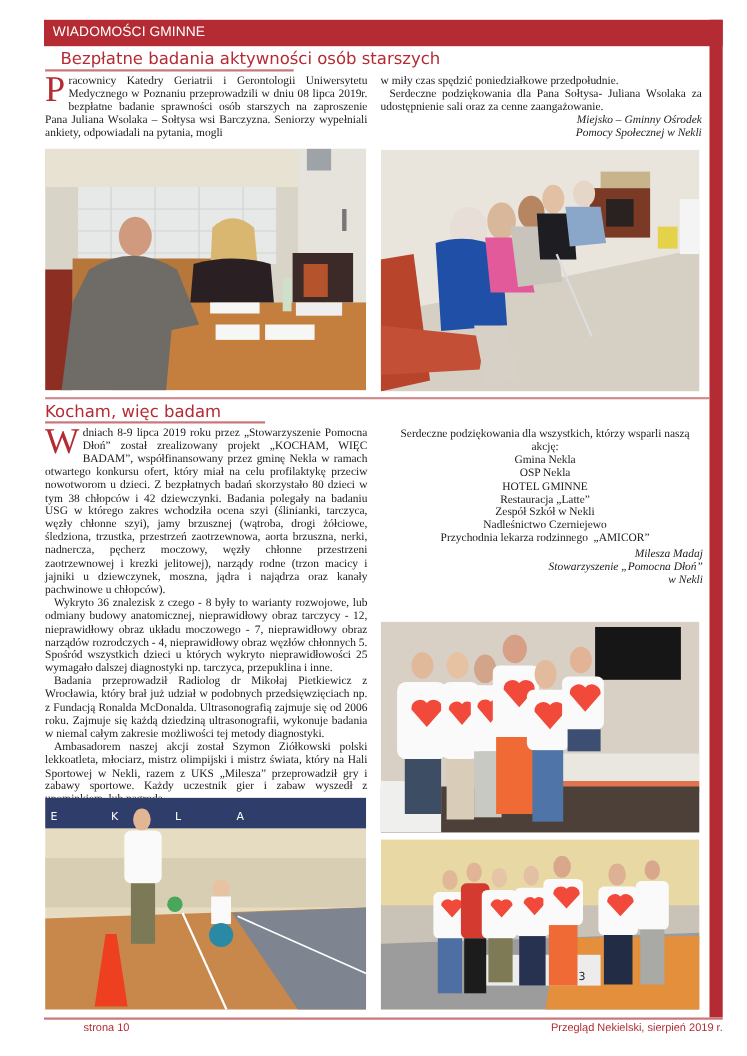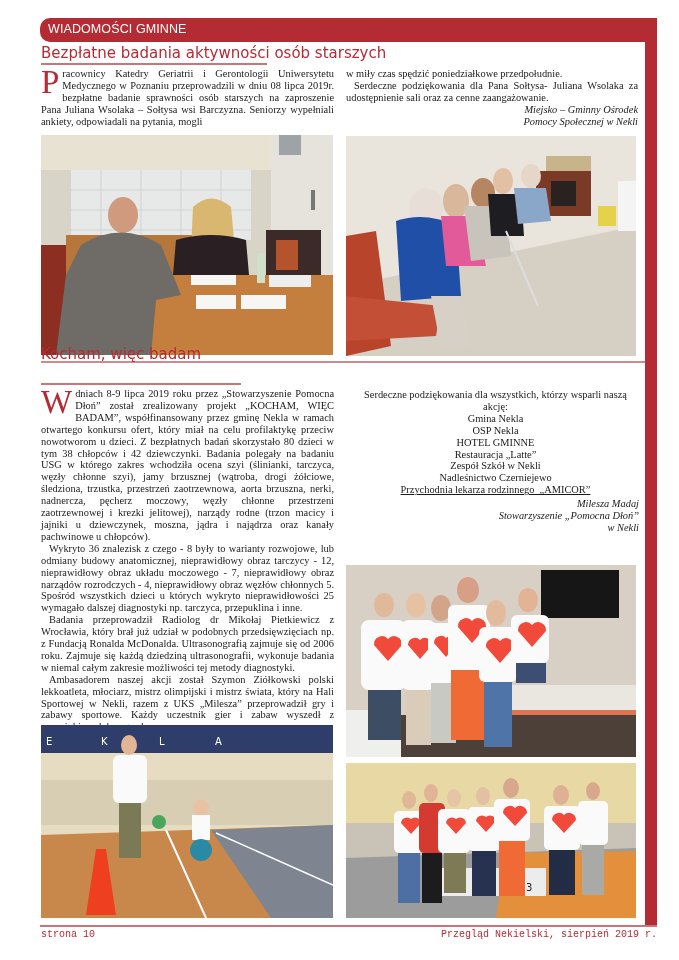--- a/index.html
+++ b/index.html
@@ -1,43 +1,43 @@
 <!DOCTYPE html>
 <html><head>
 <meta charset="utf-8">
 <style>
   html, body { margin:0; padding:0; background:#fff; }
   body { width:679px; height:960px; position:relative; overflow:hidden; font-family:"Liberation Serif", serif; color:#1a1a1a; }
   .abs { position:absolute; }
-  #header-bar { left:40px; top:18px; width:617px; height:24px; background:#b52b34;border-radius:10px; }
+  #header-bar { left:40px; top:18px; width:617px; height:24px; background:#b52b34; }
   #header-bar span { position:absolute; left:8px; top:4px; color:#fff; font-family:"Liberation Sans", sans-serif; font-size:12.5px; letter-spacing:0.1px; }
   #right-border { left:645px; top:18px; width:12px; height:907px; background:#b52b34; }
   .sec-title { font-family:"DejaVu Sans", sans-serif; color:#b52b34; font-size:15px; white-space:nowrap; }
   .sec-underline { height:2px; background:#c9757a; }
   .sec-rule { height:2px; background:#cf8a8e; }
   .txt { font-size:10.4px; line-height:11.9px; text-align:justify; hyphens:manual; }
   .txt p { margin:0; text-indent:8px; }
   .txt p.first { text-indent:0; }
   .dropcap { float:left; color:#b52b34; font-size:33px; line-height:26px; margin:1px 3px 0 0; font-family:"Liberation Serif", serif; }
   .sig { text-align:right; font-style:italic; }
   .list-line { text-indent:0 !important; text-align:center; }
   .photo { overflow:hidden; }
   .photo svg { display:block; width:100%; height:100%; }
   #footer-rule { left:40px; top:925px; width:617px; height:2px; background:#c9757a; }
-  .footer-text { font-family:Liberation Mono, monospace; font-size:10px; color:#b52b34; top:929px; }
+  .footer-text { font-family:Liberation Sans, sans-serif; font-size:10px; color:#b52b34; top:929px;margin-left:35px; }
 </style>
 </head>
 <body>
 
 <div id="header-bar" class="abs">
   <span>WIADOMOŚCI GMINNE</span>
 </div>
 <div id="right-border" class="abs"></div>
 
-<div class="abs sec-title" style="left:41px; top:44px;">Bezpłatne badania aktywności osób starszych</div>
+<div class="abs sec-title" style="left:55px; top:44px;">Bezpłatne badania aktywności osób starszych</div>
 <div class="abs sec-underline" style="left:41px; top:63px; width:226px;"></div>
 
 <div class="abs txt" style="left:41px; top:68px; width:293px;">
   <p class="first"><span class="dropcap">P</span><span>racownicy Katedry Geriatrii i Gerontologii Uniwersytetu Medycznego w Poznaniu przeprowadzili w dniu 08 lipca 2019r. bezpłatne badanie sprawności osób starszych na zaproszenie Pana Juliana Wsolaka – Sołtysa wsi Barczyzna. Seniorzy wypełniali ankiety, odpowiadali na pytania, mogli</span></p>
 </div>
 
 <div class="abs txt" style="left:346px; top:68px; width:292px;">
   <p class="first">w miły czas spędzić poniedziałkowe przedpołudnie.</p>
   <p>Serdeczne podziękowania dla Pana Sołtysa- Juliana Wsolaka za udostępnienie sali oraz za cenne zaangażowanie.</p>
   <div class="sig">Miejsko – Gminny Ośrodek</div>
@@ -100,39 +100,39 @@
     <ellipse cx="157" cy="45" rx="10" ry="13" fill="#e2c0a4"></ellipse>
     <path d="M142 58 L175 58 L178 100 L145 100 Z" fill="#1e1e22"></path>
     <ellipse cx="185" cy="40" rx="10" ry="12" fill="#e6d6c8"></ellipse>
     <path d="M168 52 L200 52 L205 85 L172 88 Z" fill="#8aa6c9"></path>
     <line x1="160" y1="95" x2="192" y2="170" stroke="#ddd" stroke-width="2"></line>
   </svg>
 </div>
 
 <div class="abs sec-rule" style="left:41px; top:361px; width:604px;"></div>
 
-<div class="abs sec-title" style="left:41px; top:345px;">Kocham, więc badam</div>
+<div class="abs sec-title" style="left:41px; top:365px;">Kocham, więc badam</div>
 <div class="abs sec-underline" style="left:41px; top:383px; width:200px;"></div>
 
 <div class="abs txt" style="left:41px; top:388px; width:293px;">
   <p class="first"><span class="dropcap">W</span><span>dniach 8-9 lipca 2019 roku przez „Stowarzyszenie Pomocna Dłoń” został zrealizowany projekt „KOCHAM, WIĘC BADAM”, współfinansowany przez gminę Nekla w ramach otwartego konkursu ofert, który miał na celu profilaktykę przeciw nowotworom u dzieci. Z bezpłatnych badań skorzystało 80 dzieci w tym 38 chłopców i 42 dziewczynki. Badania polegały na badaniu USG w którego zakres wchodziła ocena szyi (ślinianki, tarczyca, węzły chłonne szyi), jamy brzusznej (wątroba, drogi żółciowe, śledziona, trzustka, przestrzeń zaotrzewnowa, aorta brzuszna, nerki, nadnercza, pęcherz moczowy, węzły chłonne przestrzeni zaotrzewnowej i krezki jelitowej), narządy rodne (trzon macicy i jajniki u dziewczynek, moszna, jądra i najądrza oraz kanały pachwinowe u chłopców).</span></p>
   <p>Wykryto 36 znalezisk z czego - 8 były to warianty rozwojowe, lub odmiany budowy anatomicznej, nieprawidłowy obraz tarczycy - 12, nieprawidłowy obraz układu moczowego - 7, nieprawidłowy obraz narządów rozrodczych - 4, nieprawidłowy obraz węzłów chłonnych 5. Spośród wszystkich dzieci u których wykryto nieprawidłowości 25 wymagało dalszej diagnostyki np. tarczyca, przepuklina i inne.</p>
   <p>Badania przeprowadził Radiolog dr Mikołaj Pietkiewicz z Wrocławia, który brał już udział w podobnych przedsięwzięciach np. z Fundacją Ronalda McDonalda. Ultrasonografią zajmuje się od 2006 roku. Zajmuje się każdą dziedziną ultrasonografii, wykonuje badania w niemal całym zakresie możliwości tej metody diagnostyki.</p>
   <p>Ambasadorem naszej akcji został Szymon Ziółkowski polski lekkoatleta, młociarz, mistrz olimpijski i mistrz świata, który na Hali Sportowej w Nekli, razem z UKS „Milesza” przeprowadził gry i zabawy sportowe. Każdy uczestnik gier i zabaw wyszedł z upominkiem, lub nagrodą.</p>
 </div>
 
 <div class="abs txt" style="left:352px; top:389px; width:287px;">
   <div class="list-line">Serdeczne podziękowania dla wszystkich, którzy wsparli naszą akcję:</div>
   <div class="list-line">Gmina Nekla</div>
   <div class="list-line">OSP Nekla</div>
   <div class="list-line">HOTEL GMINNE</div>
   <div class="list-line">Restauracja „Latte”</div>
   <div class="list-line">Zespół Szkół w Nekli</div>
   <div class="list-line">Nadleśnictwo Czerniejewo</div>
-  <div class="list-line" style="white-space:pre;text-decoration:underline;">Przychodnia lekarza rodzinnego  „AMICOR”</div>
+  <div class="list-line" style="white-space:pre;">Przychodnia lekarza rodzinnego  „AMICOR”</div>
   <div style="height:2px"></div>
   <div class="sig">Milesza Madaj</div>
   <div class="sig">Stowarzyszenie „Pomocna Dłoń”</div>
   <div class="sig">w Nekli</div>
 </div>
 
 <div class="abs photo" style="left:346px; top:565px; width:290px; height:192px;">
   <svg viewBox="0 0 290 192" preserveAspectRatio="none">
     <rect width="290" height="192" fill="#d8cfc5"></rect>
     <rect x="195" y="5" width="78" height="48" fill="#161616"></rect>

